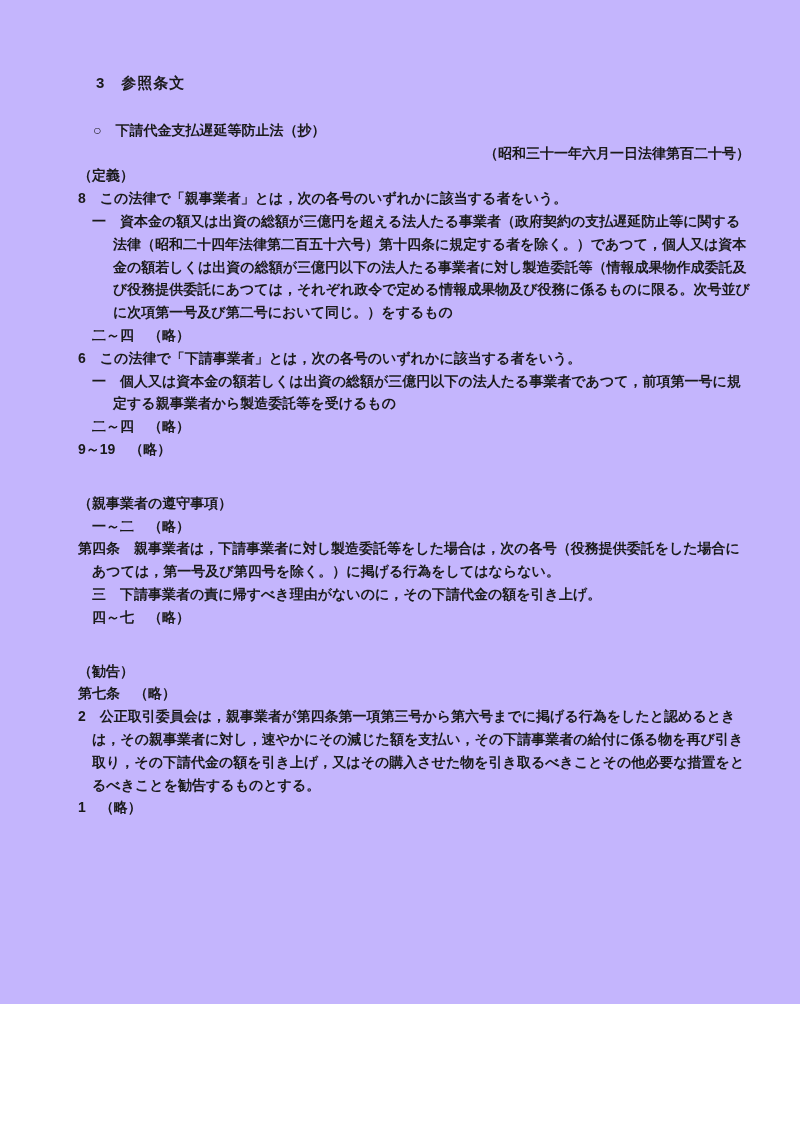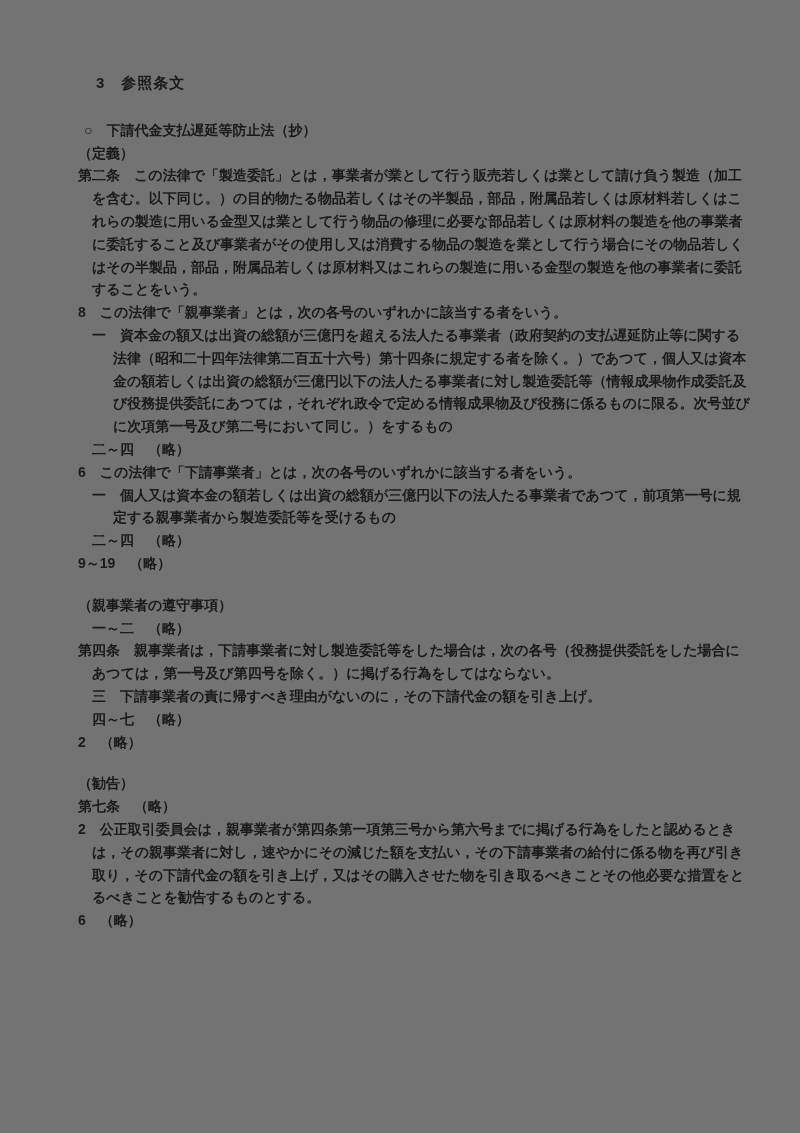--- a/index.html
+++ b/index.html
@@ -1,76 +1,75 @@
 <!DOCTYPE html>
 <html lang="ja"><head>
 <meta charset="utf-8">
 <style>
   html,body{margin:0;padding:0;background:#ffffff;}
   .page{
     position:relative;
     width:800px;
-    height:1133px;
+    height:1004px;
     margin:0 auto;
-    background:#737373;
+    background:#c4b5fd;
     box-sizing:border-box;
     padding:72px 50px 0 78px;
     color:#1a1a1a;
     font-family:"Liberation Sans","DejaVu Sans",sans-serif;
     font-weight:bold;
     font-size:14px;
     line-height:22.8px;
     overflow:hidden;
     -webkit-font-smoothing:antialiased;
   }
   .doc-title{
     font-size:15px;
     margin-left:18px;
     margin-bottom:24px;
     letter-spacing:1px;
   }
   .law-title{
-    margin-left:6px;
+    margin-left:15px;
   }
   .law-number{
     text-align:right;
   }
   .block{}
   .heading{  }
-  .gap{margin-top:19px;}
+  .gap{margin-top:31px;}
   .para{
     padding-left:14px;
     text-indent:-14px;
   }
   .item{
     margin-left:14px;
     padding-left:21px;
     text-indent:-21px;
   }
 </style>
 </head>
 <body>
 
 <div class="page">
   <div class="doc-title">3　参照条文</div>
   <div class="law-title">○　下請代金支払遅延等防止法（抄）</div>
+  <div class="law-number">（昭和三十一年六月一日法律第百二十号）</div>
   <div>
       <div class="block heading">（定義）</div>
-      <div class="block para">第二条　この法律で「製造委託」とは，事業者が業として行う販売若しくは業として請け負う製造（加工を含む。以下同じ。）の目的物たる物品若しくはその半製品，部品，附属品若しくは原材料若しくはこれらの製造に用いる金型又は業として行う物品の修理に必要な部品若しくは原材料の製造を他の事業者に委託すること及び事業者がその使用し又は消費する物品の製造を業として行う場合にその物品若しくはその半製品，部品，附属品若しくは原材料又はこれらの製造に用いる金型の製造を他の事業者に委託することをいう。</div>
       <div class="block para">8　この法律で「親事業者」とは，次の各号のいずれかに該当する者をいう。</div>
       <div class="block item">一　資本金の額又は出資の総額が三億円を超える法人たる事業者（政府契約の支払遅延防止等に関する法律（昭和二十四年法律第二百五十六号）第十四条に規定する者を除く。）であつて，個人又は資本金の額若しくは出資の総額が三億円以下の法人たる事業者に対し製造委託等（情報成果物作成委託及び役務提供委託にあつては，それぞれ政令で定める情報成果物及び役務に係るものに限る。次号並びに次項第一号及び第二号において同じ。）をするもの</div>
       <div class="block item">二～四　（略）</div>
       <div class="block para">6　この法律で「下請事業者」とは，次の各号のいずれかに該当する者をいう。</div>
       <div class="block item">一　個人又は資本金の額若しくは出資の総額が三億円以下の法人たる事業者であつて，前項第一号に規定する親事業者から製造委託等を受けるもの</div>
       <div class="block item">二～四　（略）</div>
       <div class="block para">9～19　（略）</div>
       <div class="block heading gap">（親事業者の遵守事項）</div>
       <div class="block item">一～二　（略）</div>
       <div class="block para">第四条　親事業者は，下請事業者に対し製造委託等をした場合は，次の各号（役務提供委託をした場合にあつては，第一号及び第四号を除く。）に掲げる行為をしてはならない。</div>
       <div class="block item">三　下請事業者の責に帰すべき理由がないのに，その下請代金の額を引き上げ。</div>
       <div class="block item">四～七　（略）</div>
-      <div class="block para">2　（略）</div>
       <div class="block heading gap">（勧告）</div>
       <div class="block para">第七条　（略）</div>
       <div class="block para">2　公正取引委員会は，親事業者が第四条第一項第三号から第六号までに掲げる行為をしたと認めるときは，その親事業者に対し，速やかにその減じた額を支払い，その下請事業者の給付に係る物を再び引き取り，その下請代金の額を引き上げ，又はその購入させた物を引き取るべきことその他必要な措置をとるべきことを勧告するものとする。</div>
-      <div class="block para">6　（略）</div>
+      <div class="block para">1　（略）</div>
     </div>
 </div>
 
 </body></html>

